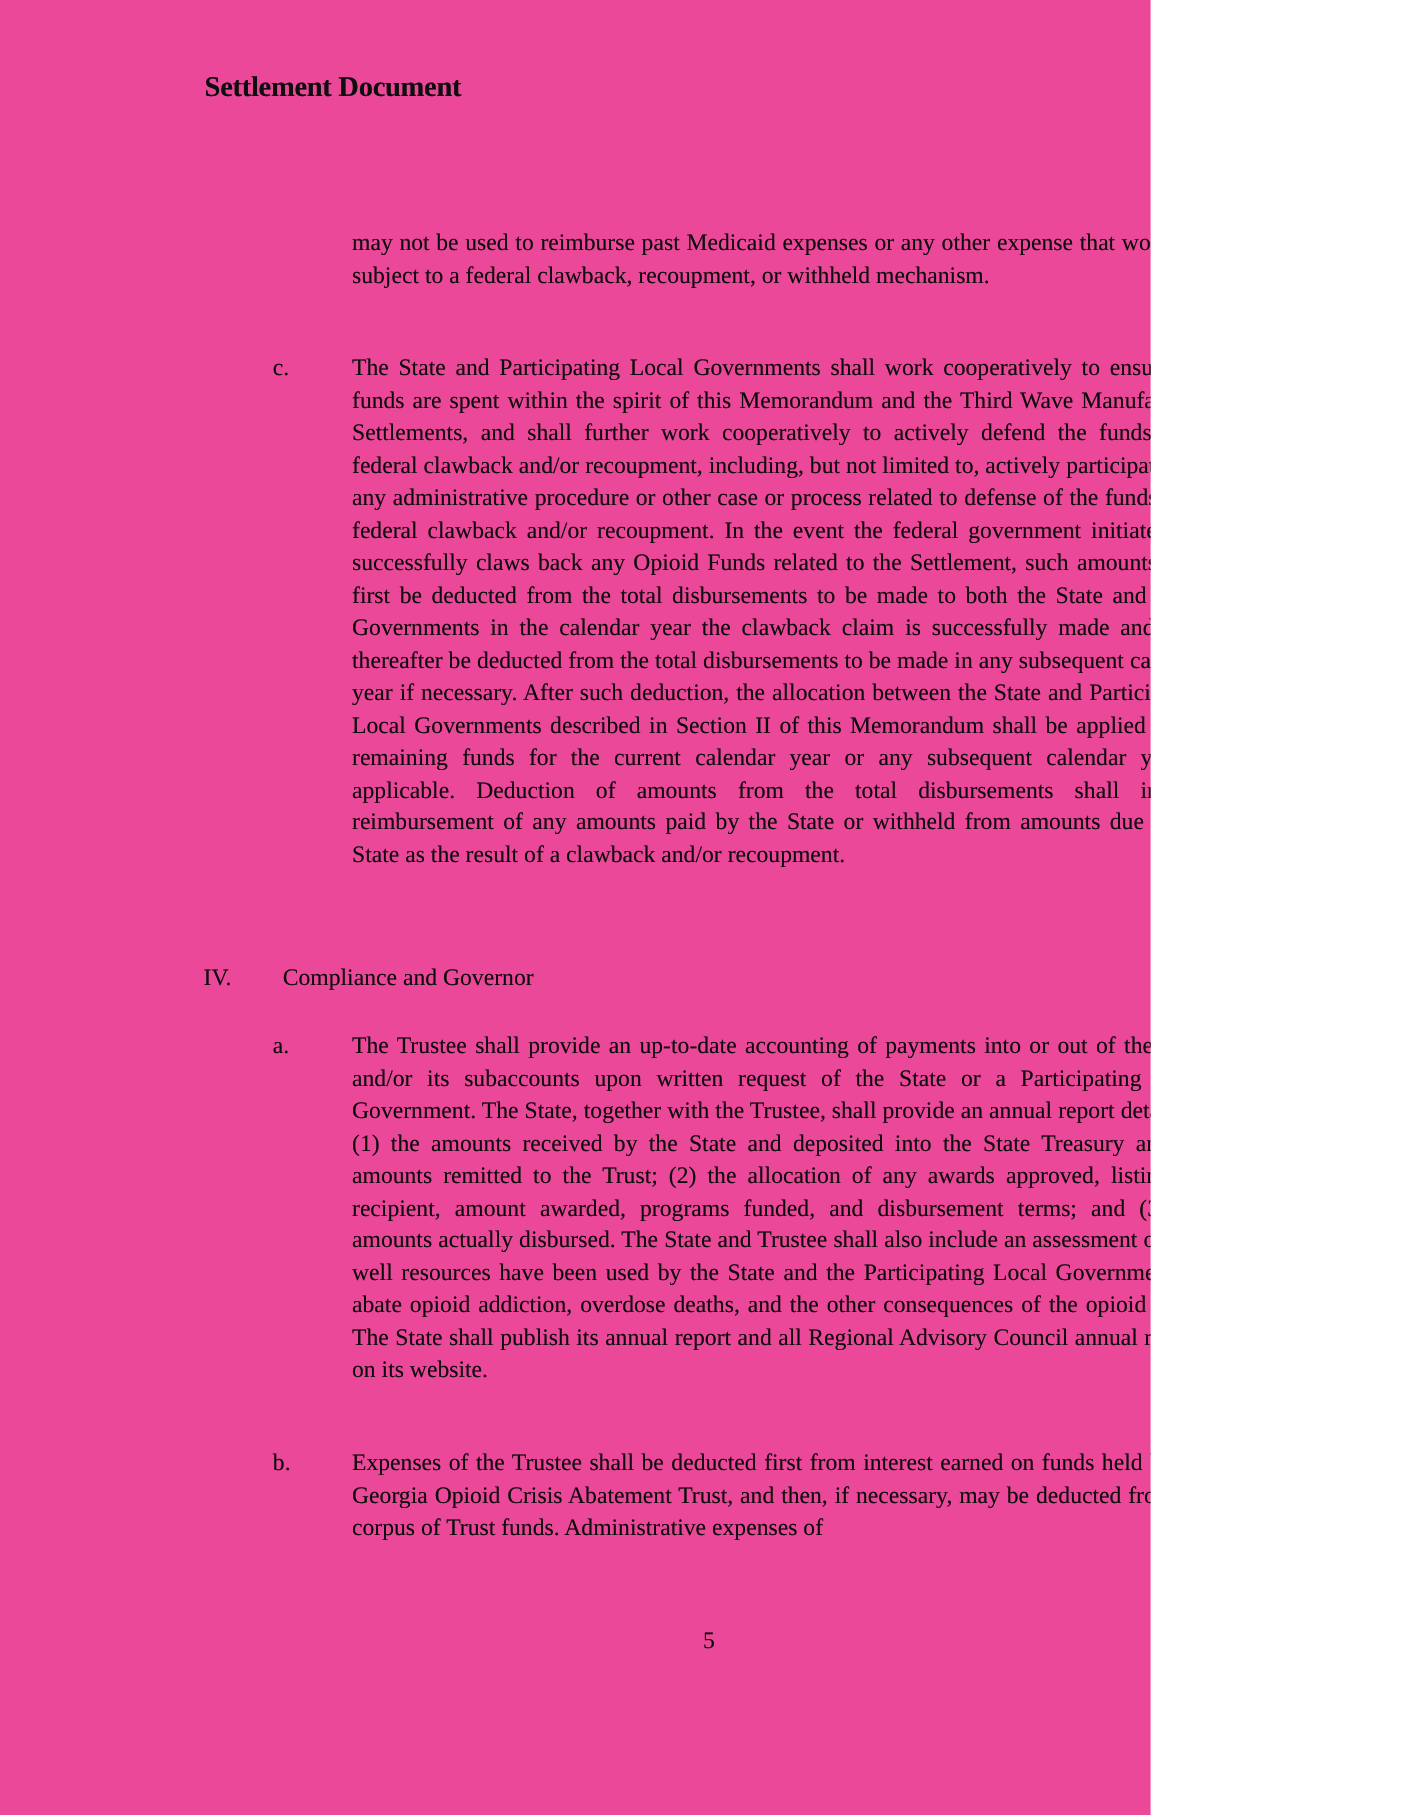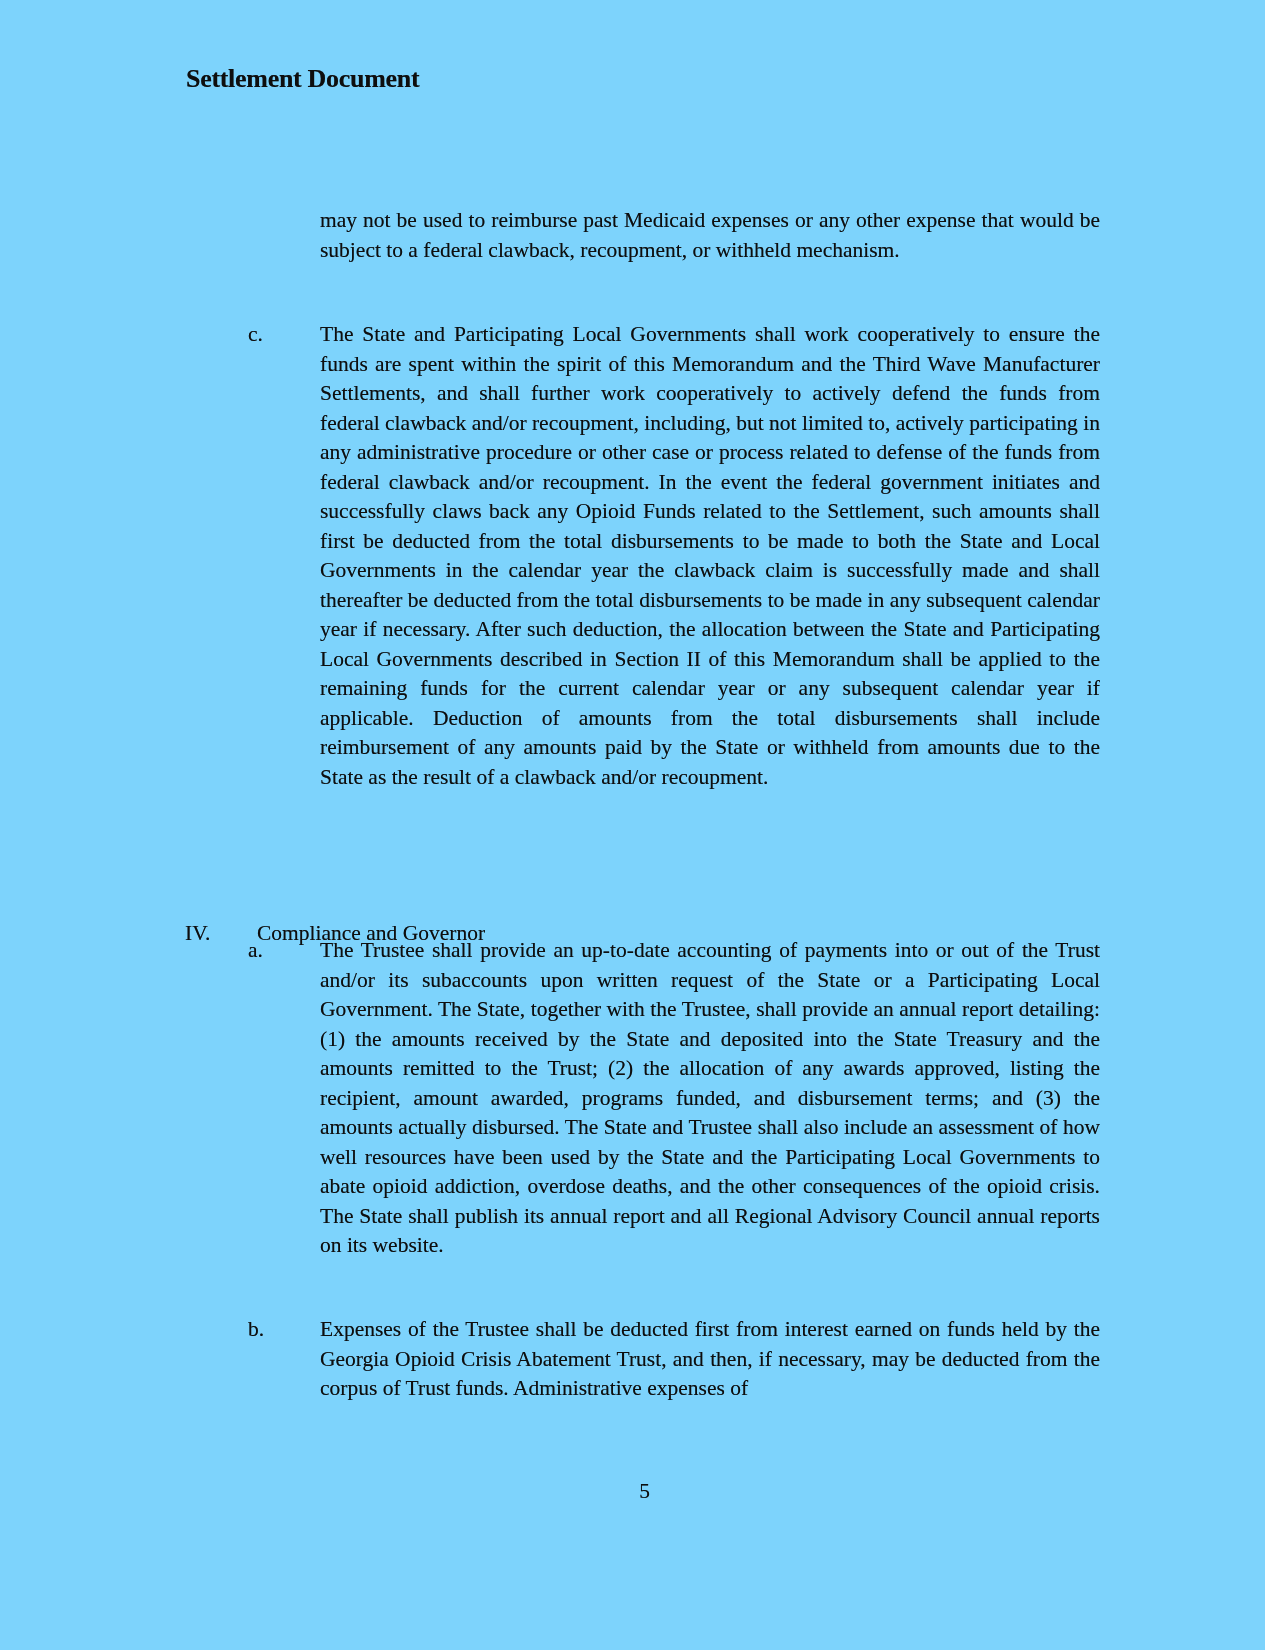--- a/index.html
+++ b/index.html
@@ -2,23 +2,23 @@
 <html><head>
 <meta charset="utf-8">
 <style>
   html, body {
     margin: 0;
     padding: 0;
     background: #ffffff;
   }
   .page {
     position: relative;
-    width: 1265px;
+    width: 1046px;
     height: 1650px;
-    background: #7dd3fc;
+    background: #ec4899;
     color: #0e0e0e;
     font-family: "Liberation Serif", "DejaVu Serif", serif;
     overflow: hidden;
     text-shadow: 0 0 0.5px rgba(0,0,0,0.45);
   }
   .doc-header {
     position: absolute;
     left: 186px;
     top: 62px;
     font-weight: bold;
@@ -74,21 +74,21 @@
     <div>Settlement Document</div>
   </header>
 
   <p class="body-text block" style="top:206px;">may not be used to reimburse past Medicaid expenses or any other expense that would be subject to a federal clawback, recoupment, or withheld mechanism.</p>
 
   <div class="block" style="top:320px;">
     <span class="marker">c.</span>
     <p class="body-text">The State and Participating Local Governments shall work cooperatively to ensure the funds are spent within the spirit of this Memorandum and the Third Wave Manufacturer Settlements, and shall further work cooperatively to actively defend the funds from federal clawback and/or recoupment, including, but not limited to, actively participating in any administrative procedure or other case or process related to defense of the funds from federal clawback and/or recoupment. In the event the federal government initiates and successfully claws back any Opioid Funds related to the Settlement, such amounts shall first be deducted from the total disbursements to be made to both the State and Local Governments in the calendar year the clawback claim is successfully made and shall thereafter be deducted from the total disbursements to be made in any subsequent calendar year if necessary. After such deduction, the allocation between the State and Participating Local Governments described in Section II of this Memorandum shall be applied to the remaining funds for the current calendar year or any subsequent calendar year if applicable. Deduction of amounts from the total disbursements shall include reimbursement of any amounts paid by the State or withheld from amounts due to the State as the result of a clawback and/or recoupment.</p>
   </div>
 
-  <div class="section-heading" style="top:919px;font-family:Liberation Serif, serif;">
+  <div class="section-heading" style="top:874px;font-family:Liberation Serif, serif;">
     <span class="marker">IV.</span>
     <span>Compliance and Governor</span>
   </div>
 
   <div class="block" style="top:936px;">
     <span class="marker">a.</span>
     <p class="body-text">The Trustee shall provide an up-to-date accounting of payments into or out of the Trust and/or its subaccounts upon written request of the State or a Participating Local Government. The State, together with the Trustee, shall provide an annual report detailing: (1) the amounts received by the State and deposited into the State Treasury and the amounts remitted to the Trust; (2) the allocation of any awards approved, listing the recipient, amount awarded, programs funded, and disbursement terms; and (3) the amounts actually disbursed. The State and Trustee shall also include an assessment of how well resources have been used by the State and the Participating Local Governments to abate opioid addiction, overdose deaths, and the other consequences of the opioid crisis. The State shall publish its annual report and all Regional Advisory Council annual reports on its website.</p>
   </div>
 
   <div class="block" style="top:1315px;">

